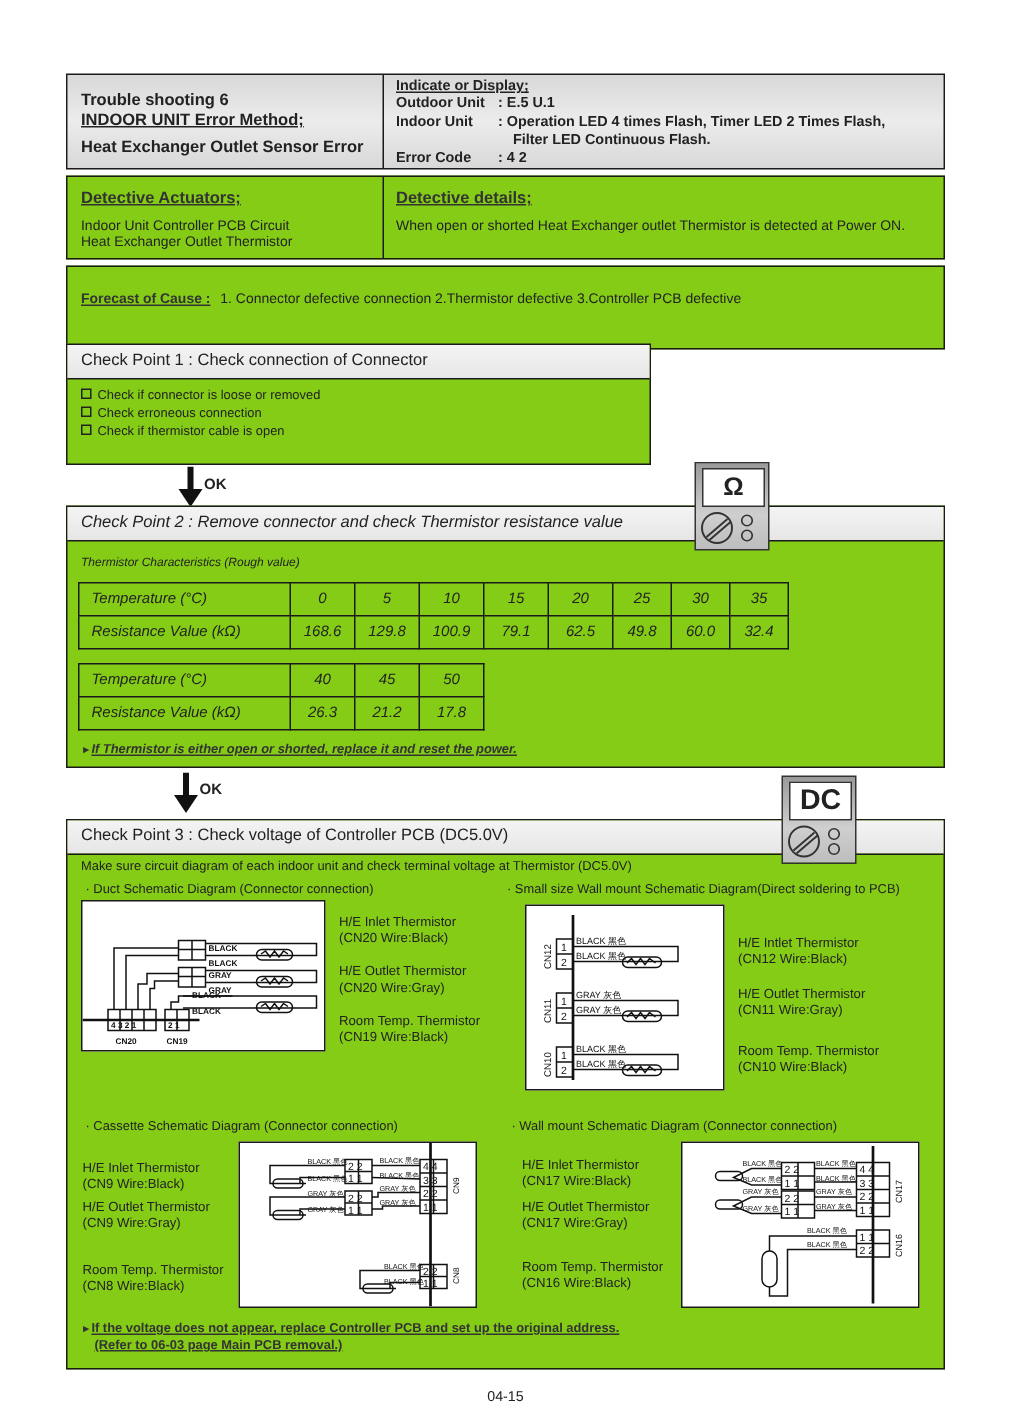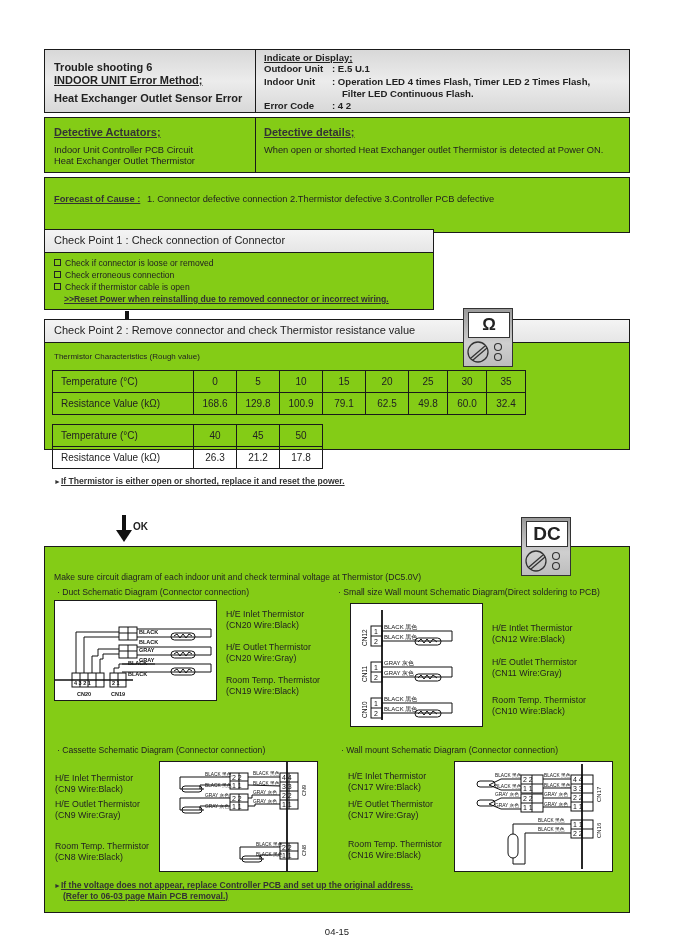--- a/index.html
+++ b/index.html
@@ -29,21 +29,21 @@
              background:linear-gradient(#f4f4f4,#e6e6e6);text-align:right; }
   .cp-head span { position:absolute; left:9px; top:4px; font-size:11px; color:#222; white-space:nowrap; }
 
   #cp1 { left:44px; top:229px; width:390px; height:81px; }
   .chk { position:absolute; left:9px; font-size:8.6px; color:#222; white-space:nowrap; }
   .chk .sq { display:inline-block; width:5px; height:5px; border:1.3px solid #222; margin-right:4px; vertical-align:middle; position:relative; top:-1px; }
 
   .arrow { position:absolute; width:20px; height:28px; }
   .ok { position:absolute; font-size:10px; font-weight:bold; color:#222; }
 
-  #cp2 { left:44px; top:319px; width:586px; height:131px; }
+  #cp2 { left:44px; top:337px; width:586px; height:175px;font-style:italic; }
   table.th { position:absolute; border-collapse:collapse; font-size:10px; color:#222; }
   table.th td { border:1px solid #1a1a1a; height:21px; text-align:center; padding:0; }
   table.th td.lab { text-align:left; padding-left:8px; }
 
   #cp3 { left:44px; top:546px; width:586px; height:367px; }
   .small { position:absolute; font-size:8.6px; color:#222; white-space:nowrap; }
   .lbl { position:absolute; font-size:8.8px; color:#222; line-height:11px; white-space:nowrap; }
   .diag { position:absolute; border:1px solid #1a1a1a; background:#fff; box-sizing:border-box; }
 
   .meter { position:absolute; width:50px; height:59px; background:linear-gradient(#9a9a9a,#cfcfcf 60%,#bdbdbd);
@@ -90,21 +90,20 @@
   </div>
 </div>
 
 <div class="box" id="cp1">
   <div class="cp-head">
     <span>Check Point 1 : Check connection of Connector</span>
   </div>
   <div class="chk" style="top:28px"><span class="sq"></span><span>Check if connector is loose or removed</span></div>
   <div class="chk" style="top:40px"><span class="sq"></span><span>Check erroneous connection</span></div>
   <div class="chk" style="top:52px"><span class="sq"></span><span>Check if thermistor cable is open</span></div>
-  <div class="chk u b" style="top:64px;left:19px;color:#333">&gt;&gt;Reset Power when reinstalling due to removed connector or incorrect wiring.</div>
 </div>
 
 <svg class="arrow" style="left:117px;top:311px" viewBox="0 0 20 28">
   <rect x="8" y="0" width="4" height="17" fill="#111"></rect>
     <polygon points="2,15 18,15 10,27" fill="#111"></polygon>
 </svg>
 <div class="ok" style="left:136px;top:318px">OK</div>
 
 <div class="box" id="cp2">
   <div class="cp-head">
@@ -172,20 +171,23 @@
   </svg>
 </div>
 
 <svg class="arrow" style="left:114px;top:515px" viewBox="0 0 20 28">
   <rect x="8" y="0" width="4" height="17" fill="#111"></rect>
     <polygon points="2,15 18,15 10,27" fill="#111"></polygon>
 </svg>
 <div class="ok" style="left:133px;top:521px">OK</div>
 
 <div class="box" id="cp3">
+  <div class="cp-head">
+    <span>Check Point 3 : Check voltage of Controller PCB (DC5.0V)</span>
+  </div>
   <div class="small" style="left:9px;top:25px">Make sure circuit diagram of each indoor unit and check terminal voltage at Thermistor (DC5.0V)</div>
 
   <div class="small" style="left:12px;top:40px">· Duct Schematic Diagram (Connector connection)</div>
   <div class="diag" style="left:9px;top:53px;width:163px;height:101px">
     <svg width="161" height="99" viewBox="0 0 161 99">
       <g stroke="#111" fill="none" stroke-width="1">
         <line x1="0" y1="79" x2="78" y2="79" stroke-width="1.6"></line>
         <rect x="17" y="72" width="32" height="14"></rect>
           <line x1="25" y1="72" x2="25" y2="86"></line>
           <line x1="33" y1="72" x2="33" y2="86"></line>

